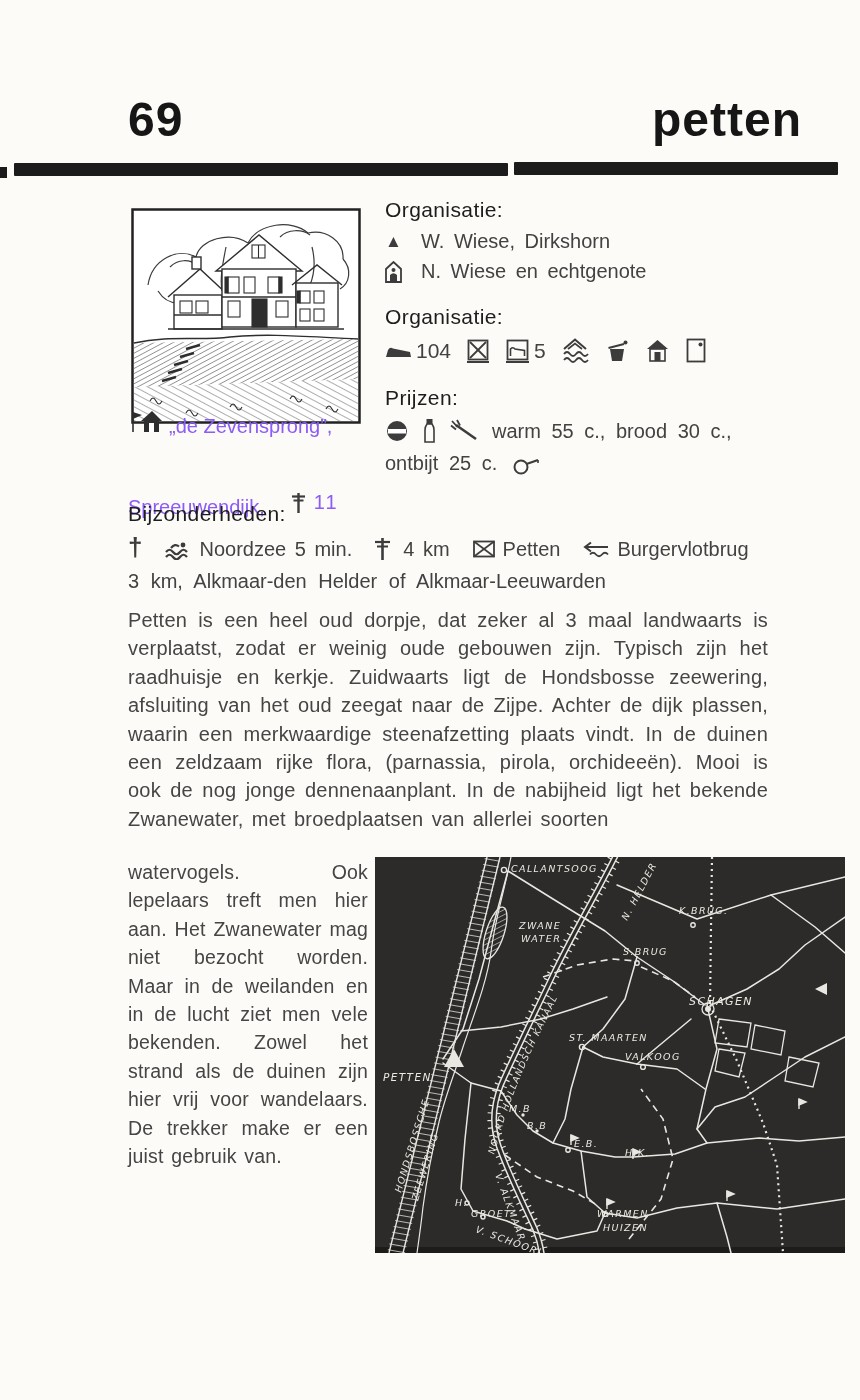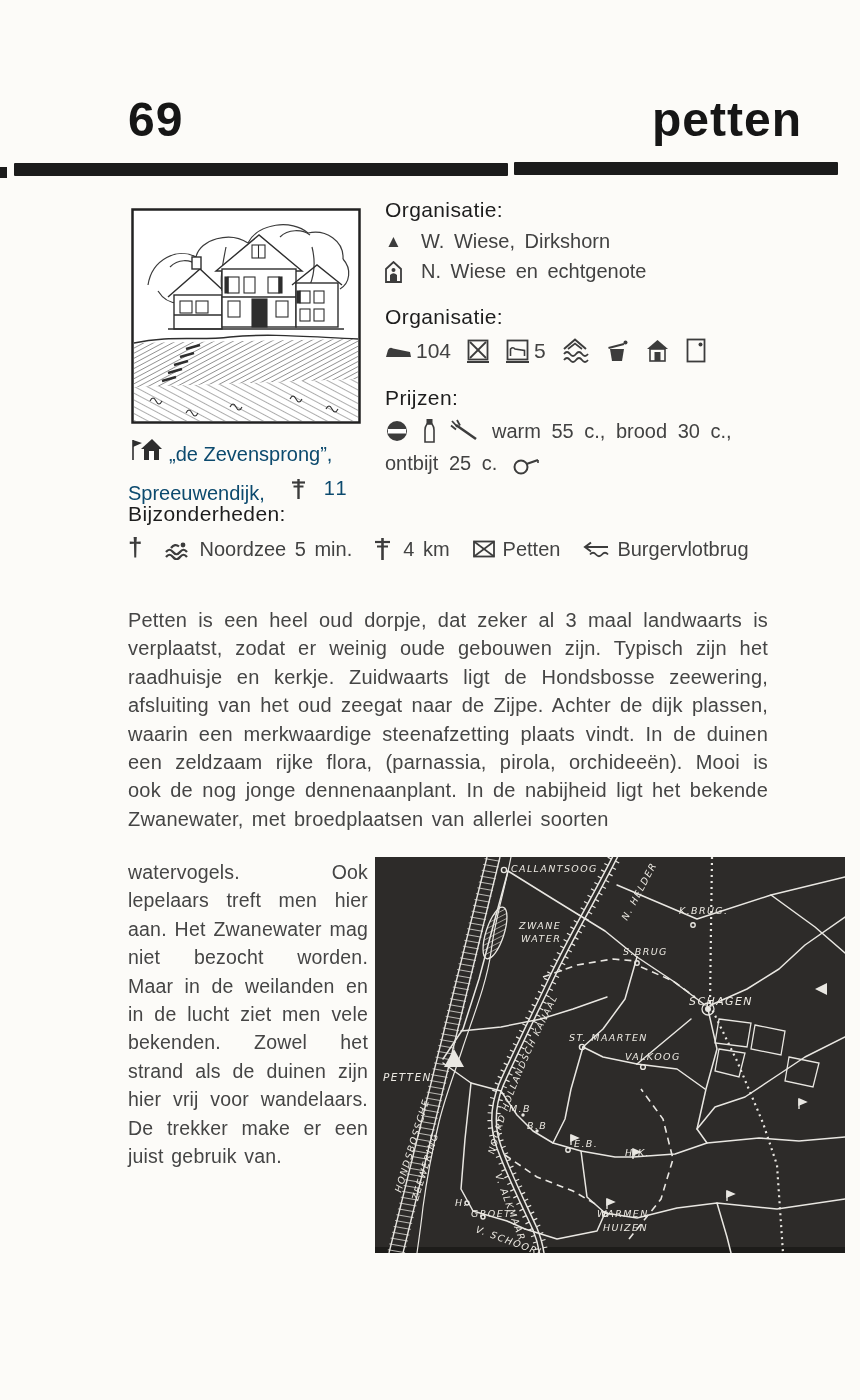--- a/index.html
+++ b/index.html
@@ -9,23 +9,23 @@
     font-family:"Liberation Sans",sans-serif;color:#424242;
   }
   
   .hdr-number{position:absolute;left:128px;top:92px;font-size:48px;font-weight:700;color:#161616;letter-spacing:1px;}
   .hdr-title{position:absolute;right:58px;top:92px;font-size:48px;font-weight:700;color:#161616;letter-spacing:1px;}
   .rule-left{position:absolute;left:14px;top:163px;width:494px;height:13px;background:#1b1b1b;border-radius:1px;}
   .rule-right{position:absolute;left:514px;top:162px;width:324px;height:13px;background:#1b1b1b;border-radius:1px;}
   .rule-tick{position:absolute;left:0;top:167px;width:7px;height:11px;background:#1b1b1b;}
   
   .illustration{position:absolute;left:130px;top:207px;width:232px;height:218px;}
-  .caption{position:absolute;left:128px;top:436px;width:250px;font-size:20px;line-height:33px;color:#0c4a6e;}
+  .caption{position:absolute;left:128px;top:408px;width:250px;font-size:20px;line-height:33px;color:#8b5cf6;}
   .caption .cap-line1{display:flex;align-items:center;gap:7px;}
-  .cap-phone{display:inline-flex;align-items:center;gap:18px;margin-left:26px;}
+  .cap-phone{display:inline-flex;align-items:center;gap:8px;margin-left:26px;margin-top:42px;}
   .cap-phone .num{letter-spacing:2px;}
   .details{position:absolute;left:385px;top:198px;width:392px;}
   .sect-heading{font-size:21px;font-weight:400;color:#1d1d1d;letter-spacing:.4px;margin:0 0 8px 0;}
   .org-line{display:flex;align-items:center;gap:12px;font-size:20px;color:#424242;margin-bottom:7px;word-spacing:4px;}
   .org-line .ic{width:24px;display:flex;justify-content:flex-start;}
   .mt{margin-top:22px;}
   .inr-row{display:flex;gap:15px;margin-top:4px;}
   .inr-item{display:flex;align-items:center;gap:4px;font-size:21px;color:#424242;}
   .prz-line1{display:flex;align-items:center;gap:14px;font-size:20px;color:#424242;margin-top:4px;word-spacing:5px;}
   .prz-line2{display:flex;align-items:flex-end;gap:14px;font-size:20px;color:#424242;margin-top:8px;word-spacing:5px;}
@@ -326,20 +326,21 @@
       <span>
         <svg width="28" height="18" viewBox="0 0 28 18">
           <line x1="3" y1="7" x2="26" y2="7" stroke="#3c3c3c" stroke-width="2"></line>
           <polyline points="9,2.5 3,7 9,11.5" fill="none" stroke="#3c3c3c" stroke-width="2"></polyline>
           <path d="M8,14.5 q3,-3.5 6,0 t6,0 t6,0" fill="none" stroke="#3c3c3c" stroke-width="1.8"></path>
         </svg>
       </span>
       <span class="gap-xs"></span>
       <span>Burgervlotbrug</span>
     </div>
+    <div class="bijz-line2">3 km, Alkmaar-den Helder of Alkmaar-Leeuwarden</div>
   </div>
 
   <p class="paragraph">Petten is een heel oud dorpje, dat zeker al 3 maal landwaarts is verplaatst, zodat er weinig oude gebouwen zijn. Typisch zijn het raadhuisje en kerkje. Zuidwaarts ligt de Hondsbosse zeewering, afsluiting van het oud zeegat naar de Zijpe. Achter de dijk plassen, waarin een merkwaardige steenafzetting plaats vindt. In de duinen een zeldzaam rijke flora, (parnassia, pirola, orchideeën). Mooi is ook de nog jonge dennenaanplant. In de nabijheid ligt het bekende Zwanewater, met broedplaatsen van allerlei soorten</p>
 
   <div class="left-col">watervogels. Ook lepelaars treft men hier aan. Het Zwanewater mag niet bezocht worden. Maar in de weilanden en in de lucht ziet men vele bekenden. Zowel het strand als de duinen zijn hier vrij voor wandelaars. De trekker make er een juist gebruik van.</div>
 
   <div class="map-wrap">
     <svg width="470" height="396" viewBox="0 0 470 396" xmlns="http://www.w3.org/2000/svg">
       <defs>
         <pattern id="coastHatch" width="6" height="6" patternUnits="userSpaceOnUse" patternTransform="rotate(100)">

